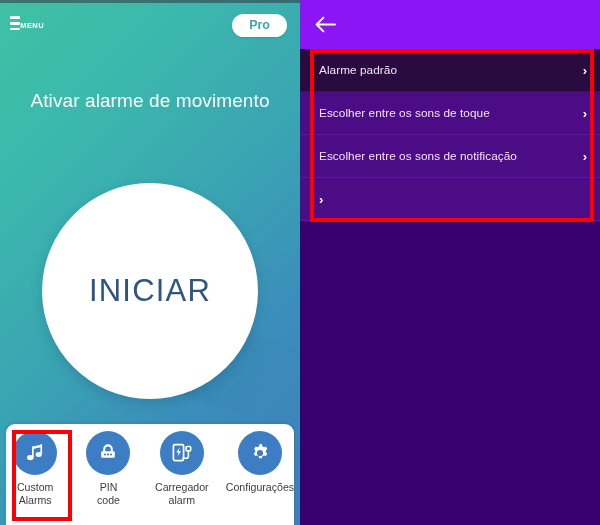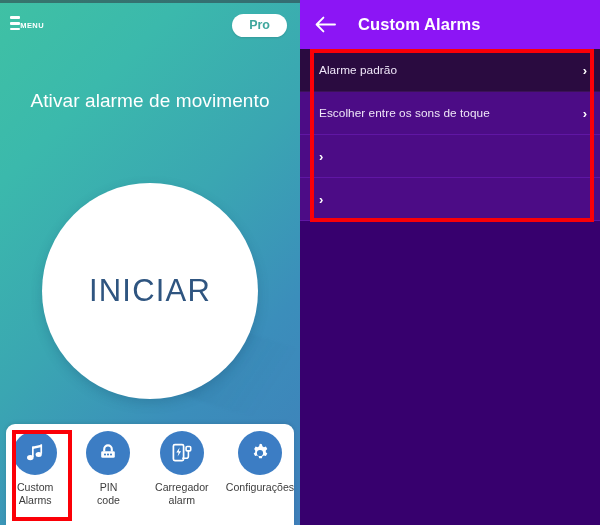--- a/index.html
+++ b/index.html
@@ -347,33 +347,33 @@
   </div>
 
   <div class="right-panel">
 
     <div class="app-bar">
       <div class="back-arrow">
         <svg width="21" height="17" viewBox="0 0 21 17">
           <path d="M8.4 1.6 L1.6 8.5 L8.4 15.4 M1.6 8.5 H20" fill="none" stroke="#ffffff" stroke-width="1.9" stroke-linecap="round" stroke-linejoin="round"></path>
         </svg>
       </div>
-      <div class="app-bar-title">Custom Alarms</div>
     </div>
 
     <div class="alarm-list">
       <div class="alarm-row first">
         <span class="alarm-row-label">Alarme padrão</span>
         <span class="alarm-chevron">›</span>
       </div>
       <div class="alarm-row">
         <span class="alarm-row-label">Escolher entre os sons de toque</span>
         <span class="alarm-chevron">›</span>
       </div>
       <div class="alarm-row">
+        <span class="alarm-row-label">Escolher entre os sons de notificação</span>
         <span class="alarm-chevron">›</span>
       </div>
       <div class="alarm-row">
         <span class="alarm-chevron">›</span>
       </div>
     </div>
 
     <div class="annotation" id="ann-list"></div>
   </div>
 

